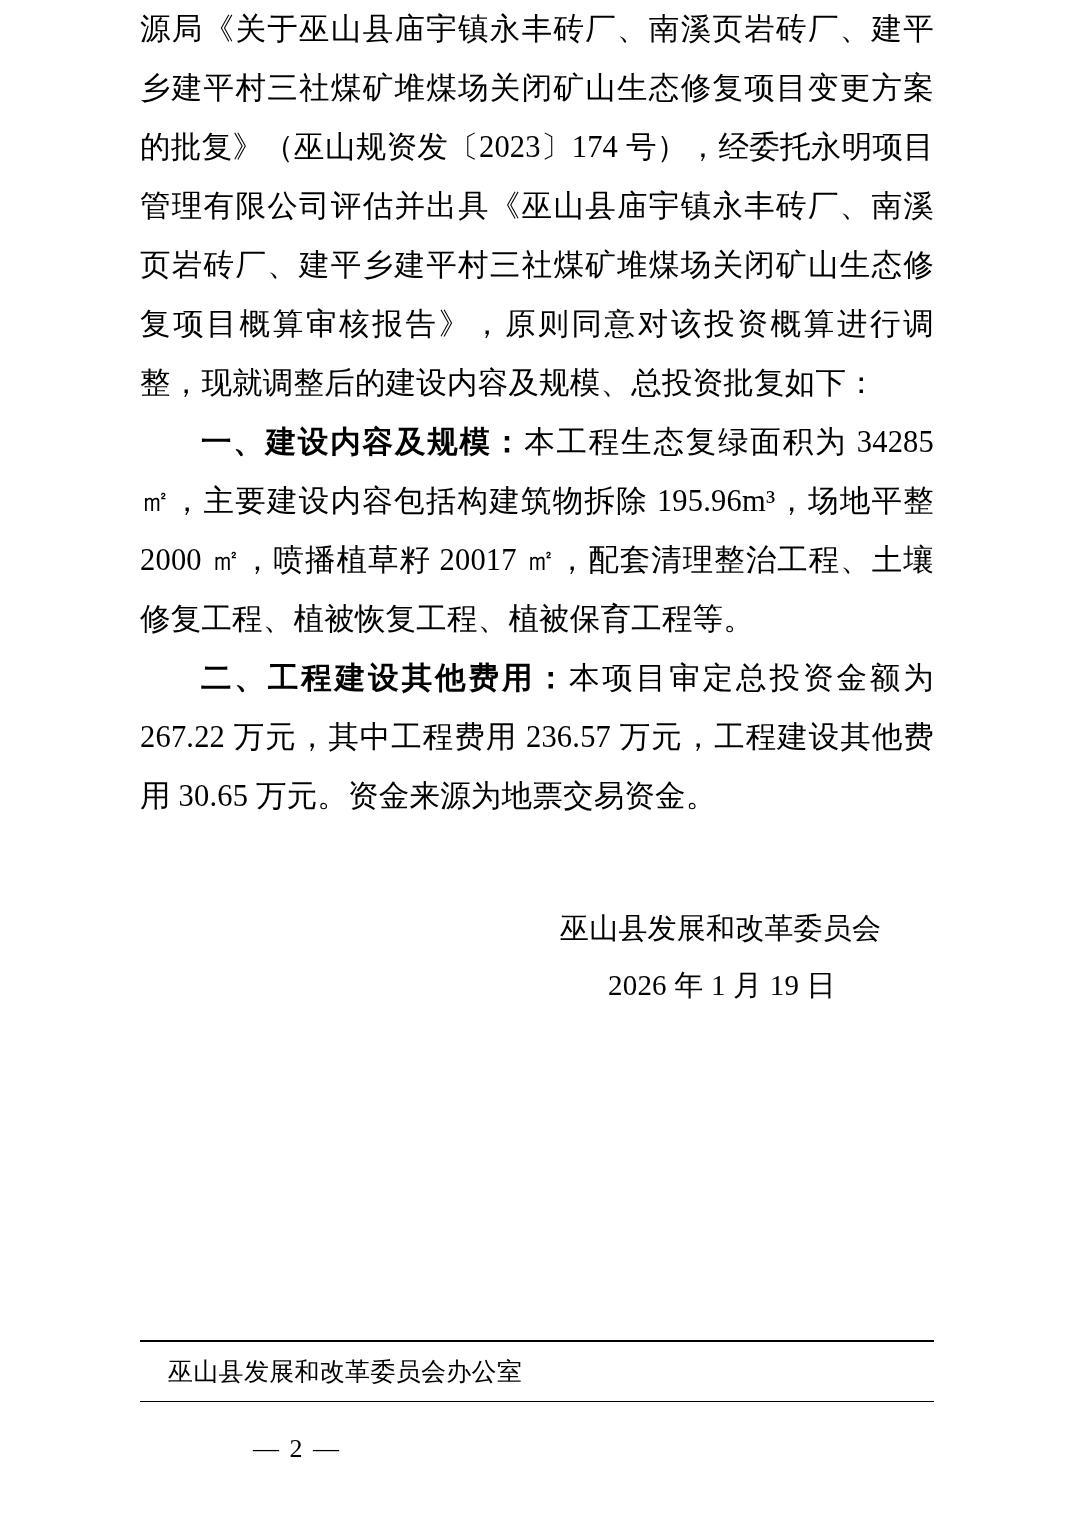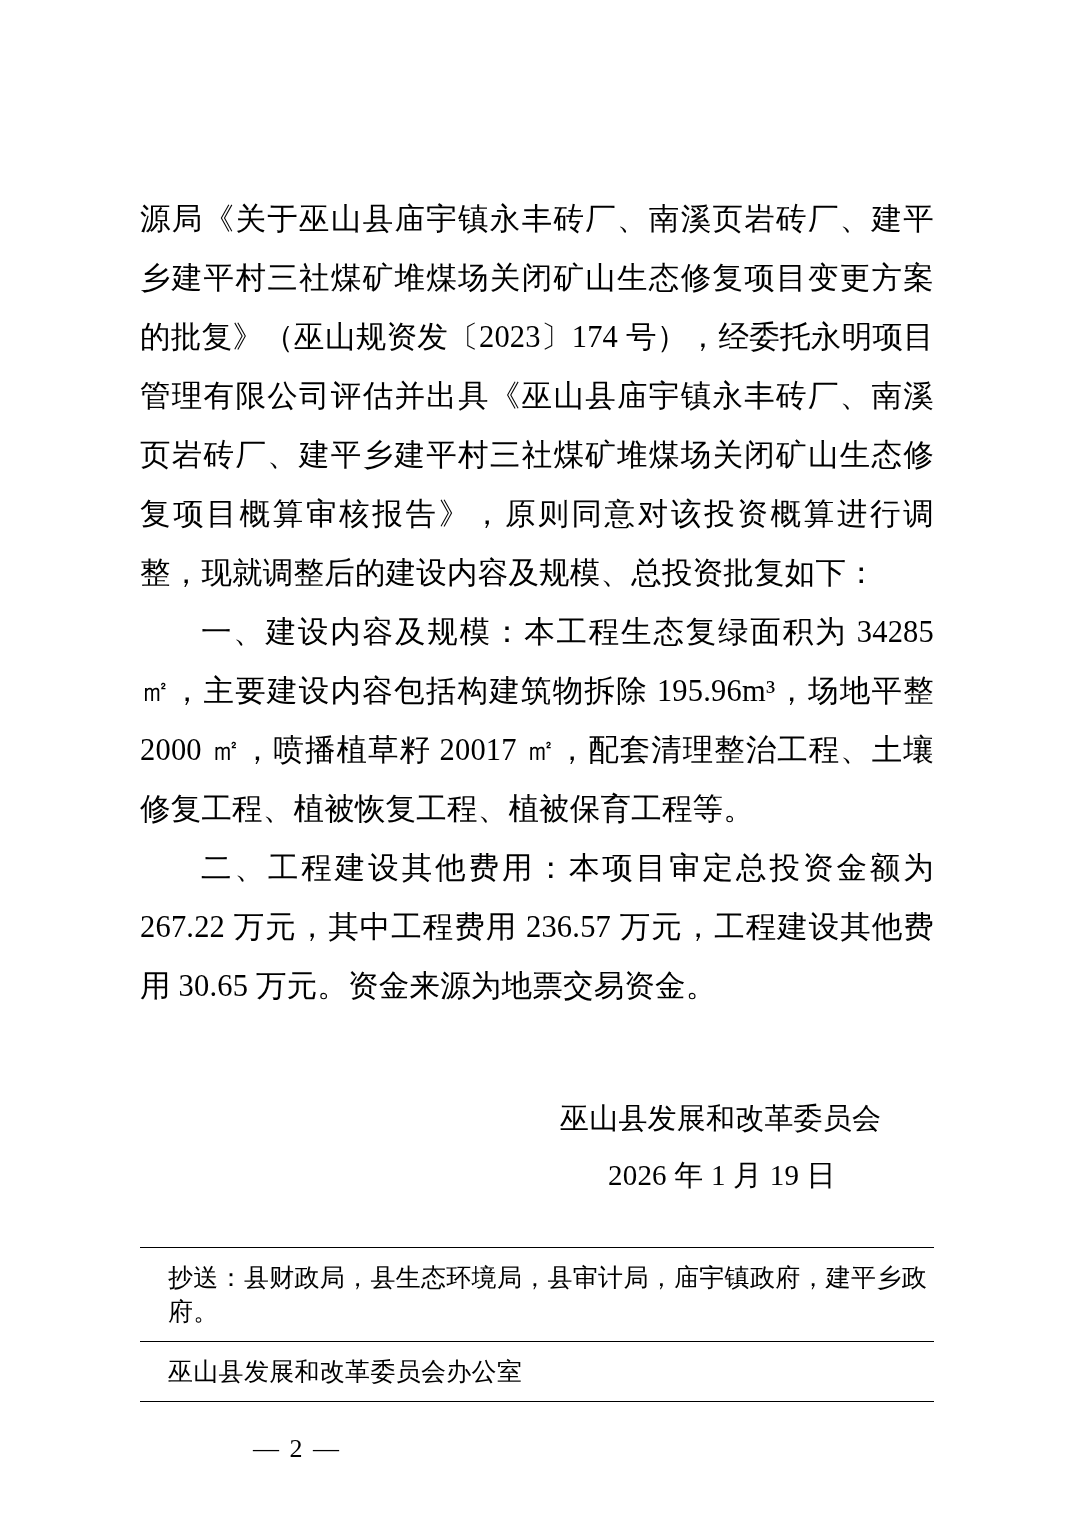--- a/index.html
+++ b/index.html
@@ -16,36 +16,35 @@
     overflow: hidden;
   }
   .page {
     position: relative;
     width: 1074px;
     height: 1520px;
     box-sizing: border-box;
     padding: 0 140px;
   }
   .body-text {
-    padding-top: 190px;
     font-size: 30.5px;
     line-height: 59px;
     text-align: justify;
     text-justify: inter-ideograph;
     letter-spacing: 0.2px;
   }
   .para {
     margin: 0;
     text-indent: 0;
   }
   .para.indent {
     text-indent: 61px;
   }
   .bold-head {
-    font-weight: normal;
+    font-weight: bold;
   }
   .sig-block {
     margin-top: 74px;
     text-align: left;
     padding-left: 420px;
     font-size: 29px;
     line-height: 57px;
   }
   .sig-line { margin: 0; }
   .sig-date { margin: 0; padding-left: 48px; }
@@ -102,21 +101,20 @@
 
     <div class="sig-block">
       <p class="sig-line">巫山县发展和改革委员会</p>
       <p class="sig-date">2026 年 1 月 19 日</p>
     </div>
 
   </div>
 
   <div class="footer-block">
     <hr class="rule">
-    <div class="cc-row">抄送：县财政局，县生态环境局，县审计局，庙宇镇政府，建平乡政府。</div>
     <hr class="rule">
     <div class="issue-row">
       <span>巫山县发展和改革委员会办公室</span>
     </div>
     <hr class="rule">
   </div>
 
   <div class="page-number">— 2 —</div>
 
 </div>

